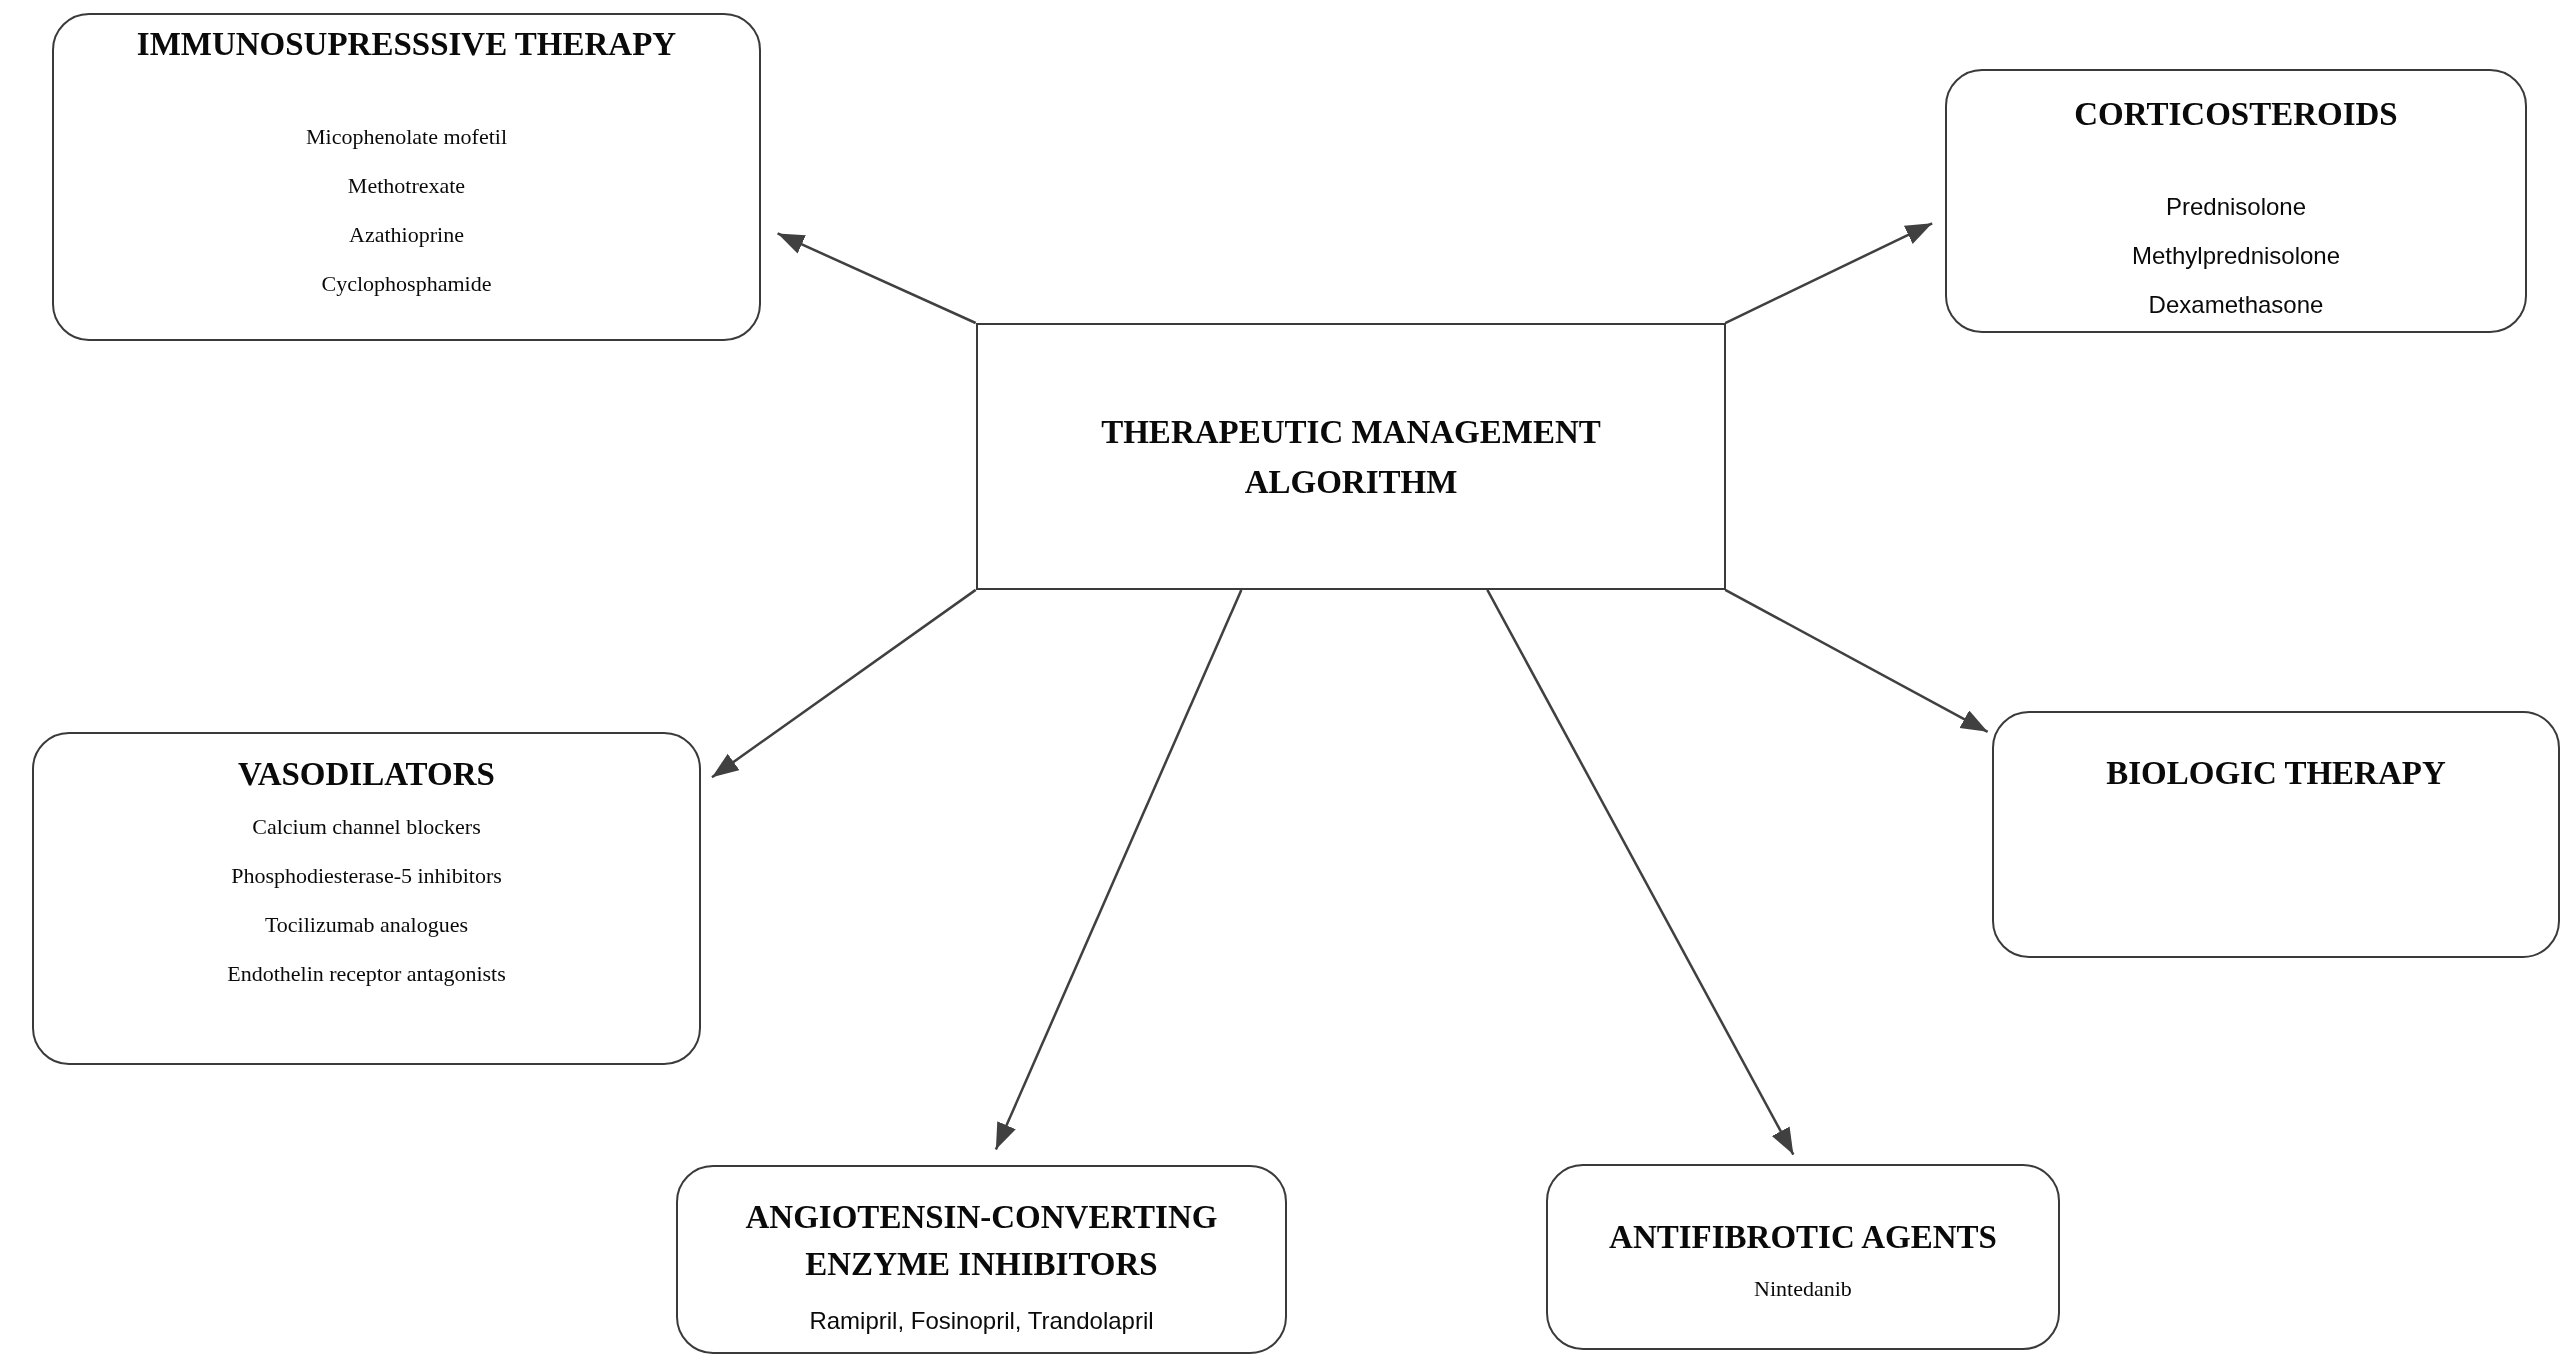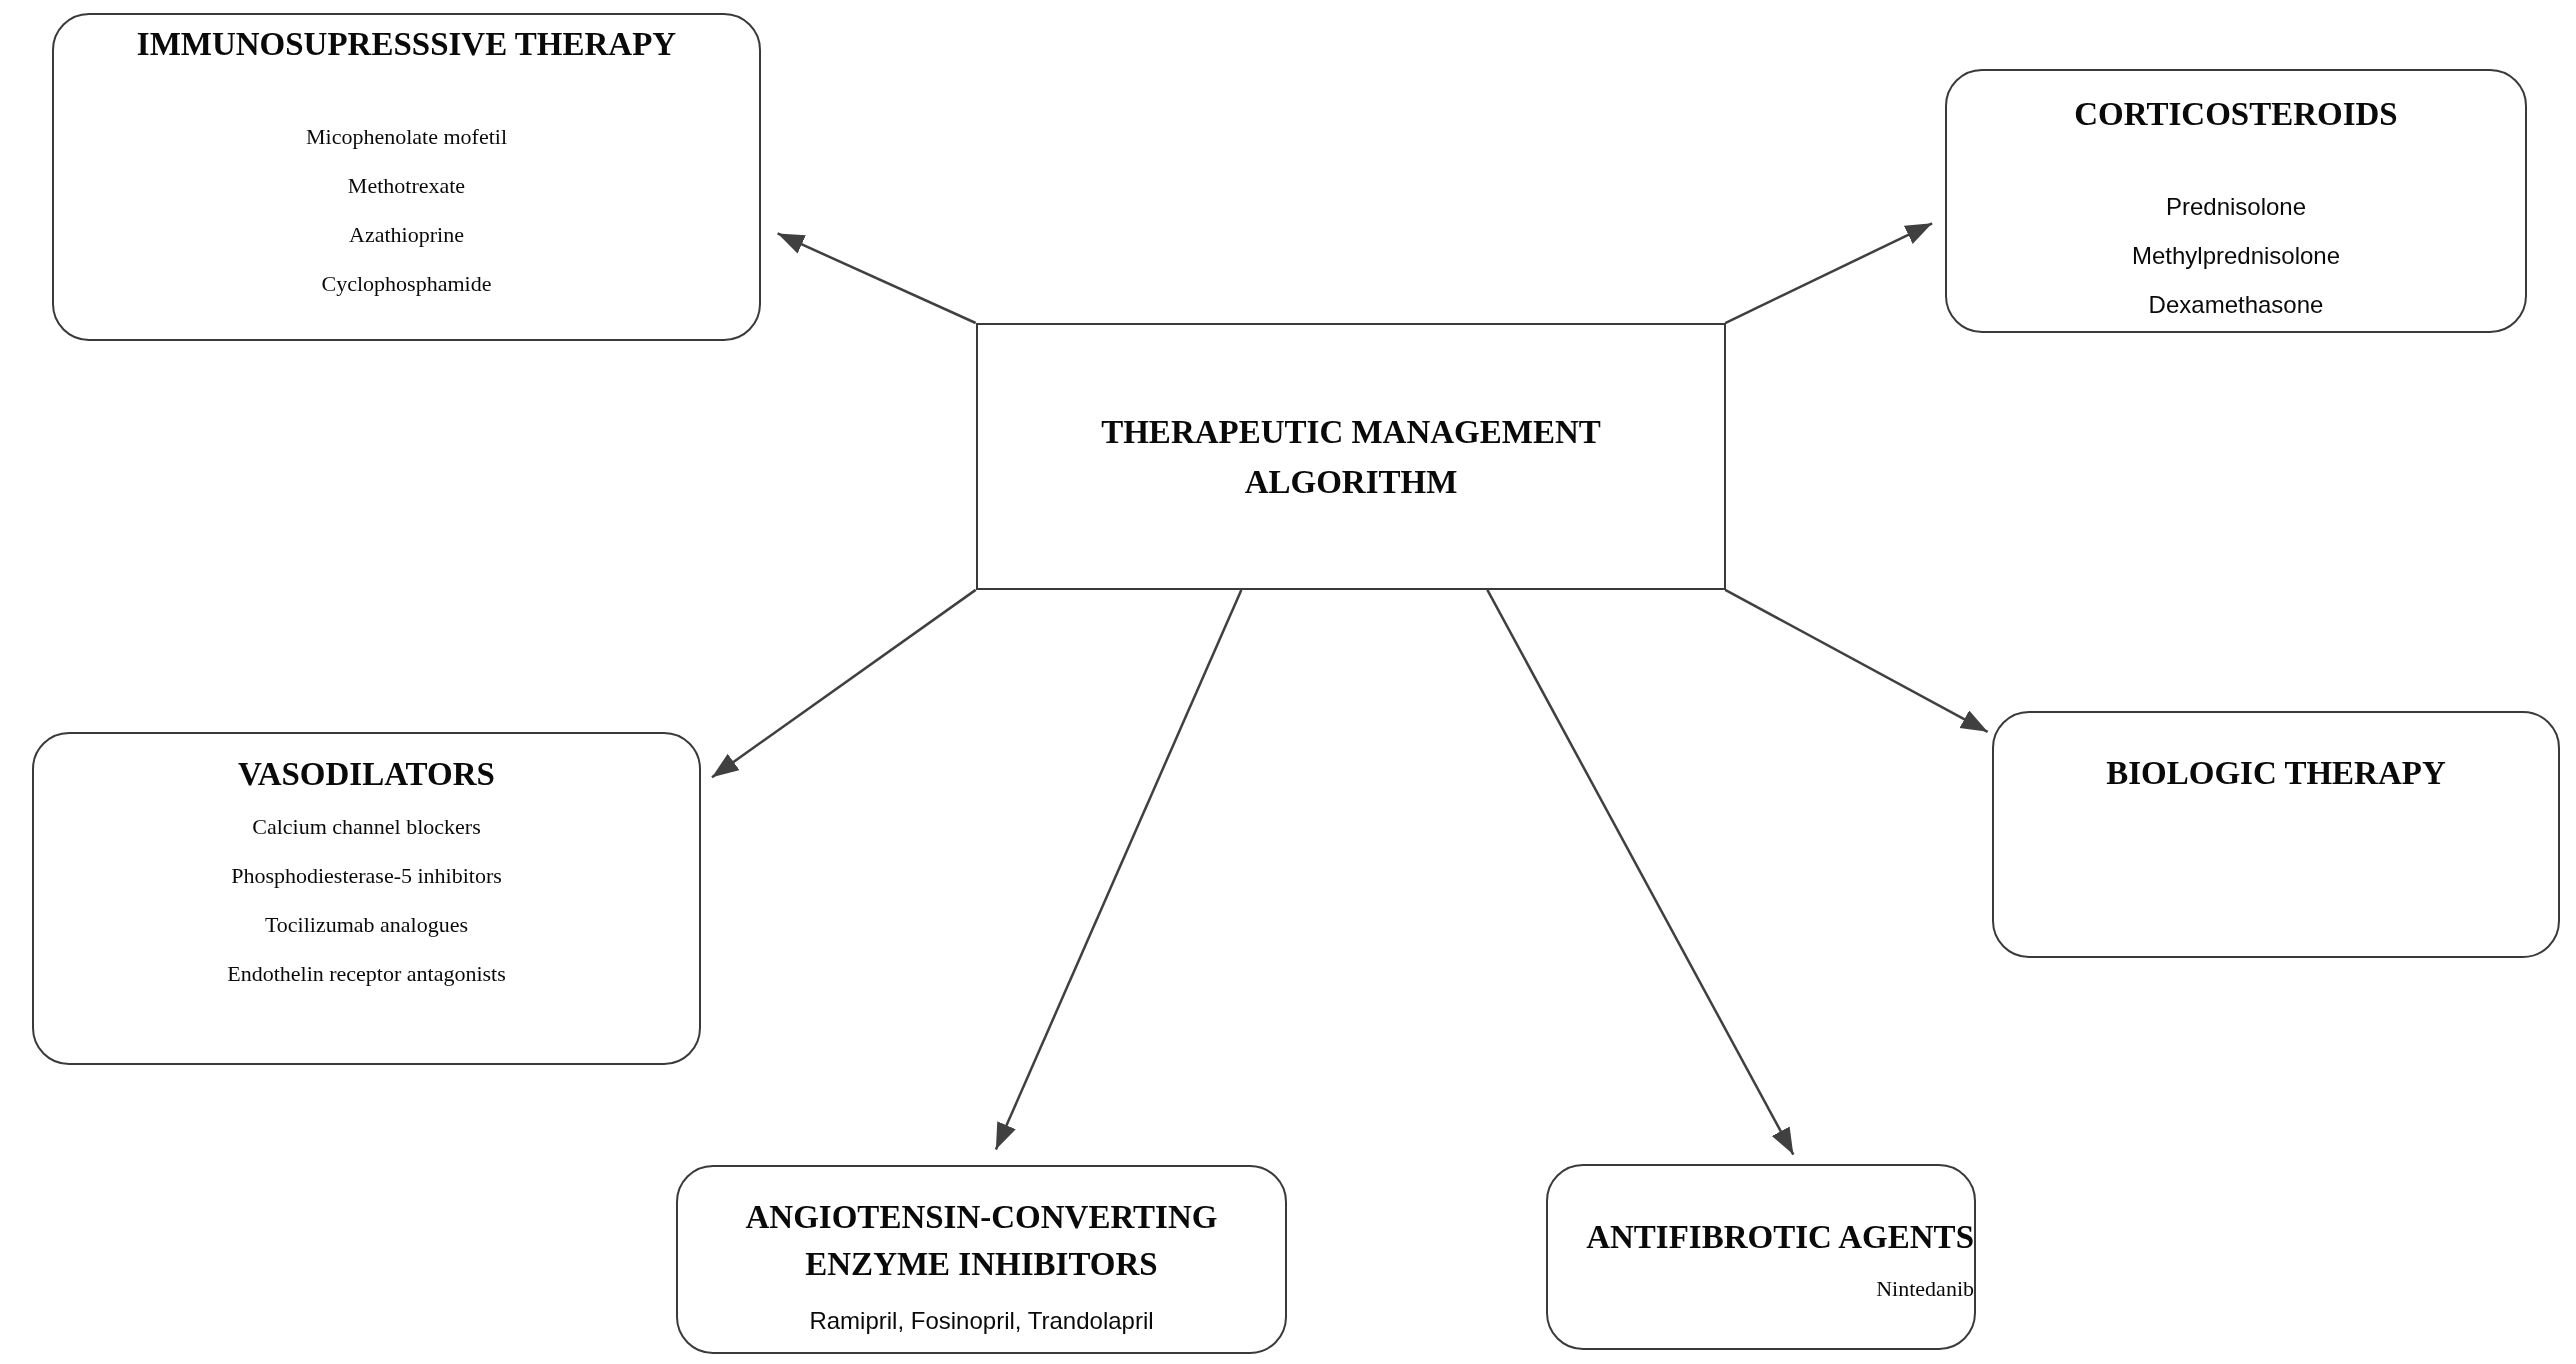--- a/index.html
+++ b/index.html
@@ -133,21 +133,21 @@
   <div class="node round n-ace" style="left:676px;top:1165px;width:611px;height:189px;">
     <div class="node-title title-2line">
       <span class="tline">ANGIOTENSIN-CONVERTING</span>
       <span class="tline">ENZYME INHIBITORS</span>
     </div>
     <div class="items-sans">
       <div class="node-item">Ramipril, Fosinopril, Trandolapril</div>
     </div>
   </div>
 
-  <div class="node round n-antifib" style="left:1546px;top:1164px;width:430px;height:186px;align-items:flex-end;">
+  <div class="node round n-antifib" style="left:1546px;top:1164px;width:514px;height:186px;">
     <div class="node-title">ANTIFIBROTIC AGENTS</div>
     <div class="items-serif">
       <div class="node-item">Nintedanib</div>
     </div>
   </div>
 
 </div>
 
 
 </body></html>

